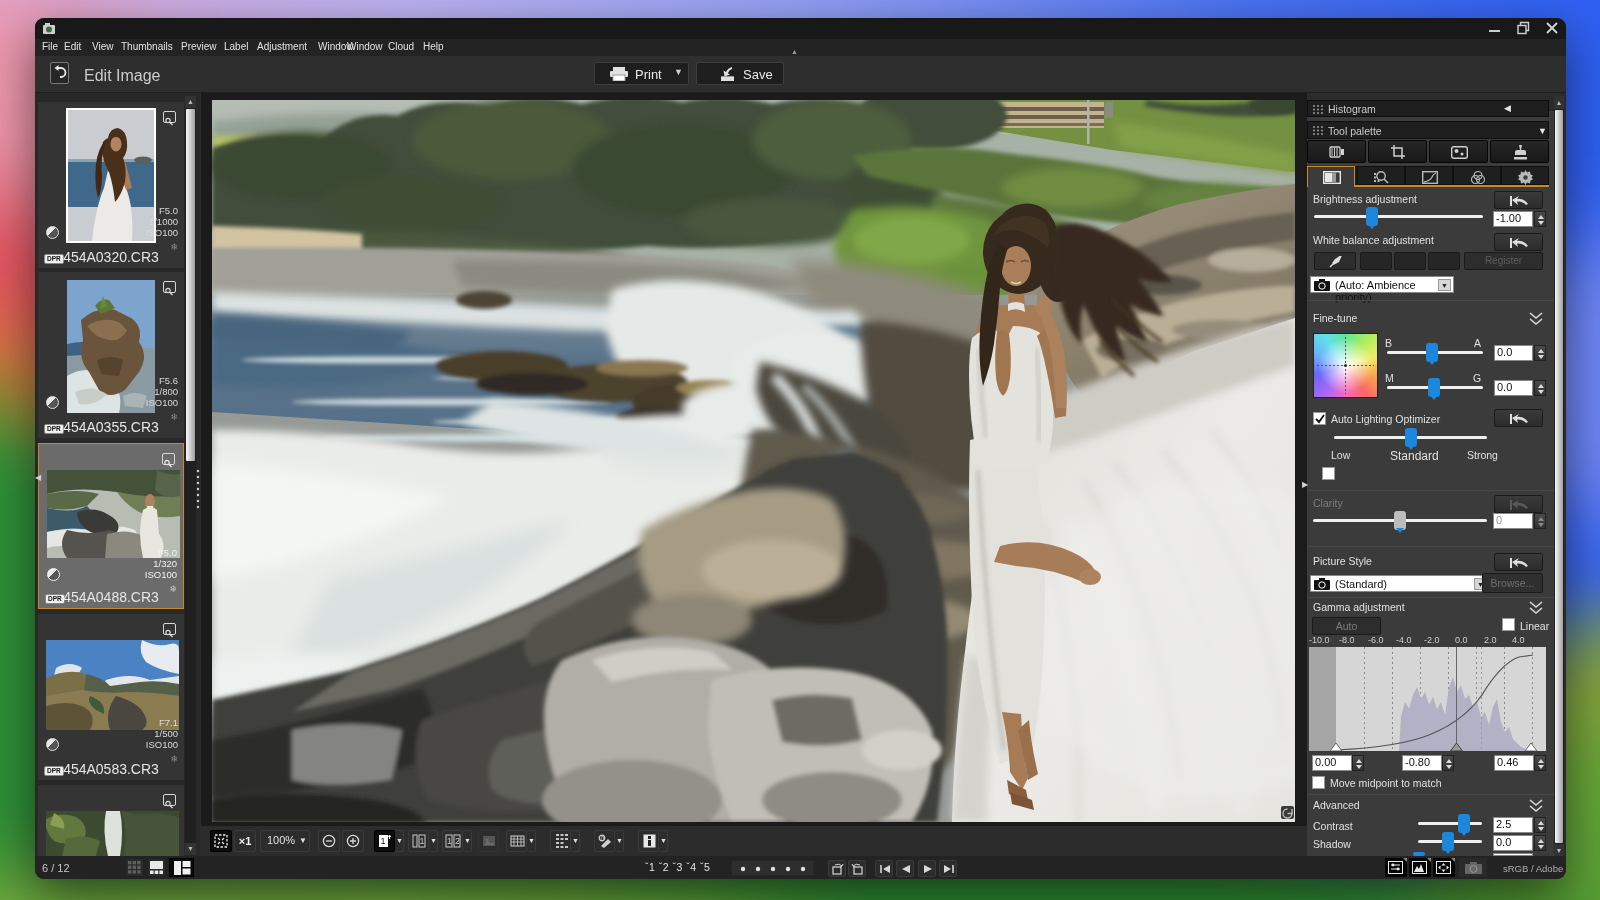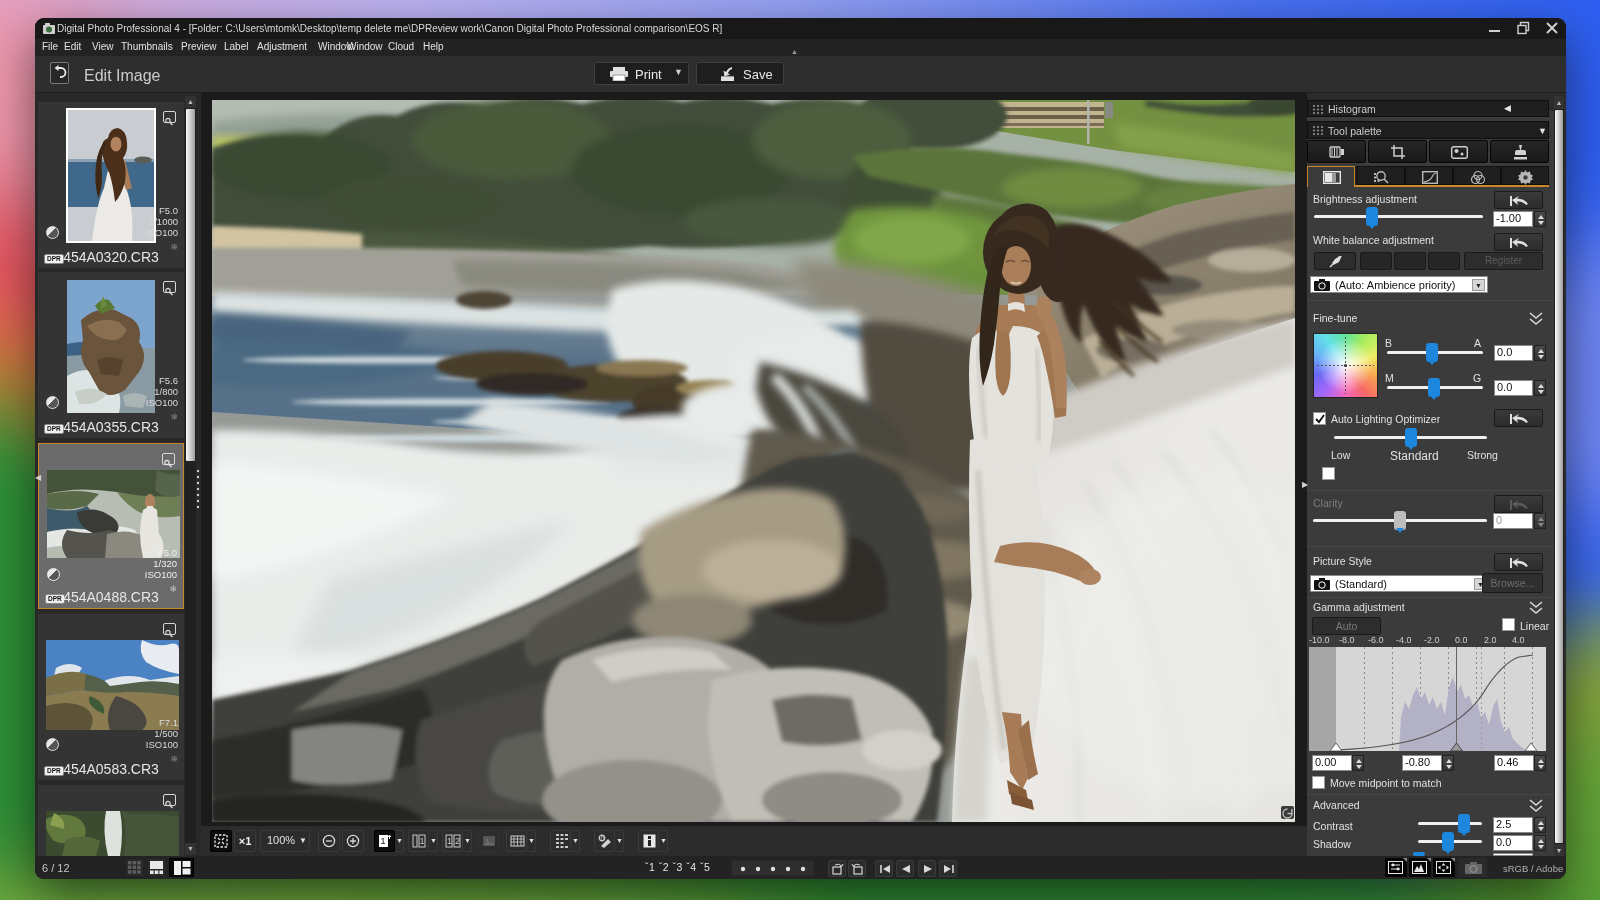--- a/index.html
+++ b/index.html
@@ -68,21 +68,20 @@
   </g>
 </svg>
 
 <div id="win">
   <div id="titlebar">
     <svg class="abs" style="left:7px;top:4px" width="14" height="13" viewBox="0 0 14 13">
       <rect x="1" y="3" width="12" height="9" rx="1" fill="#cfcfcf"></rect>
         <rect x="3" y="1" width="5" height="3" fill="#cfcfcf"></rect>
         <circle cx="7" cy="7.5" r="3" fill="#3a6e3a"></circle>
     </svg>
-    <span class="abs" style="left:22px;top:4.5px;white-space:nowrap">Digital Photo Professional 4 - [Folder: C:\Users\mtomk\Desktop\temp delete me\DPReview work\Canon Digital Photo Professional comparison\EOS R]</span>
     <svg class="abs" style="left:1443px;top:0" width="88" height="21" viewBox="0 0 88 21">
       <rect x="11" y="12" width="11" height="2" fill="#cfcfcf"></rect>
       <rect x="40" y="7.5" width="8" height="8" fill="none" stroke="#cfcfcf" stroke-width="1.4"></rect>
       <path d="M42.5 7.5 V4.5 H50.5 V12.5 H48" fill="none" stroke="#cfcfcf" stroke-width="1.4"></path>
       <path d="M69 5 L79 15 M79 5 L69 15" stroke="#d4d4d4" stroke-width="1.8"></path>
     </svg>
   </div>
   <div id="menubar">
     <span class="mi" style="left:7px">File</span>
     <span class="mi" style="left:29px">Edit</span>
@@ -646,21 +645,21 @@
       </div>
     <div class="abs" style="left:7px;top:159px;width:42px;height:18px;background:#2d2d2d;border:1px solid #1a1a1a;border-radius:2px">
         <svg class="abs" style="left:14px;top:3px" width="13" height="12" viewBox="0 0 13 12">
           <path d="M1 11 L6 6 M9 1 L11 3 M6.5 3.5 L12 0 L9.5 5.5 L5 8 L4 7 Z" stroke="#e0e0e0" stroke-width="1.4" fill="#e0e0e0"></path>
         </svg>
       </div>
     <div class="abs" style="left:53px;top:159px;width:32px;height:18px;background:#262626;border:1px solid #1a1a1a;border-radius:2px"></div>
     <div class="abs" style="left:87px;top:159px;width:32px;height:18px;background:#262626;border:1px solid #1a1a1a;border-radius:2px"></div>
     <div class="abs" style="left:121px;top:159px;width:32px;height:18px;background:#262626;border:1px solid #1a1a1a;border-radius:2px"></div>
     <div class="abs" style="left:157px;top:159px;width:79px;height:18px;background:#2d2d2d;border:1px solid #1a1a1a;border-radius:2px;color:#5c5c5c;font-size:10px;text-align:center;line-height:16px">Register</div>
-    <div class="wbox" style="left:3px;top:183px;width:178px;height:17px">
+    <div class="wbox" style="left:3px;top:183px;width:144px;height:17px">
       <svg class="abs" style="left:3px;top:2px" width="16" height="12" viewBox="0 0 16 12">
           <rect x="0" y="2" width="16" height="10" rx="1" fill="#111"></rect>
           <rect x="5" y="0" width="6" height="3" fill="#111"></rect>
           <circle cx="8" cy="7" r="3.2" fill="#111" stroke="#fff" stroke-width="1"></circle>
         </svg>
       <span class="abs" style="left:24px;top:1.5px">(Auto: Ambience priority)</span>
       <div class="abs" style="right:2px;top:2px;width:13px;height:12px;background:#d6d6d6;border:1px solid #999;font-size:7px;text-align:center;line-height:11px;color:#222">▼</div>
     </div>
     <div class="rdivider" style="top:207px"></div>
 

